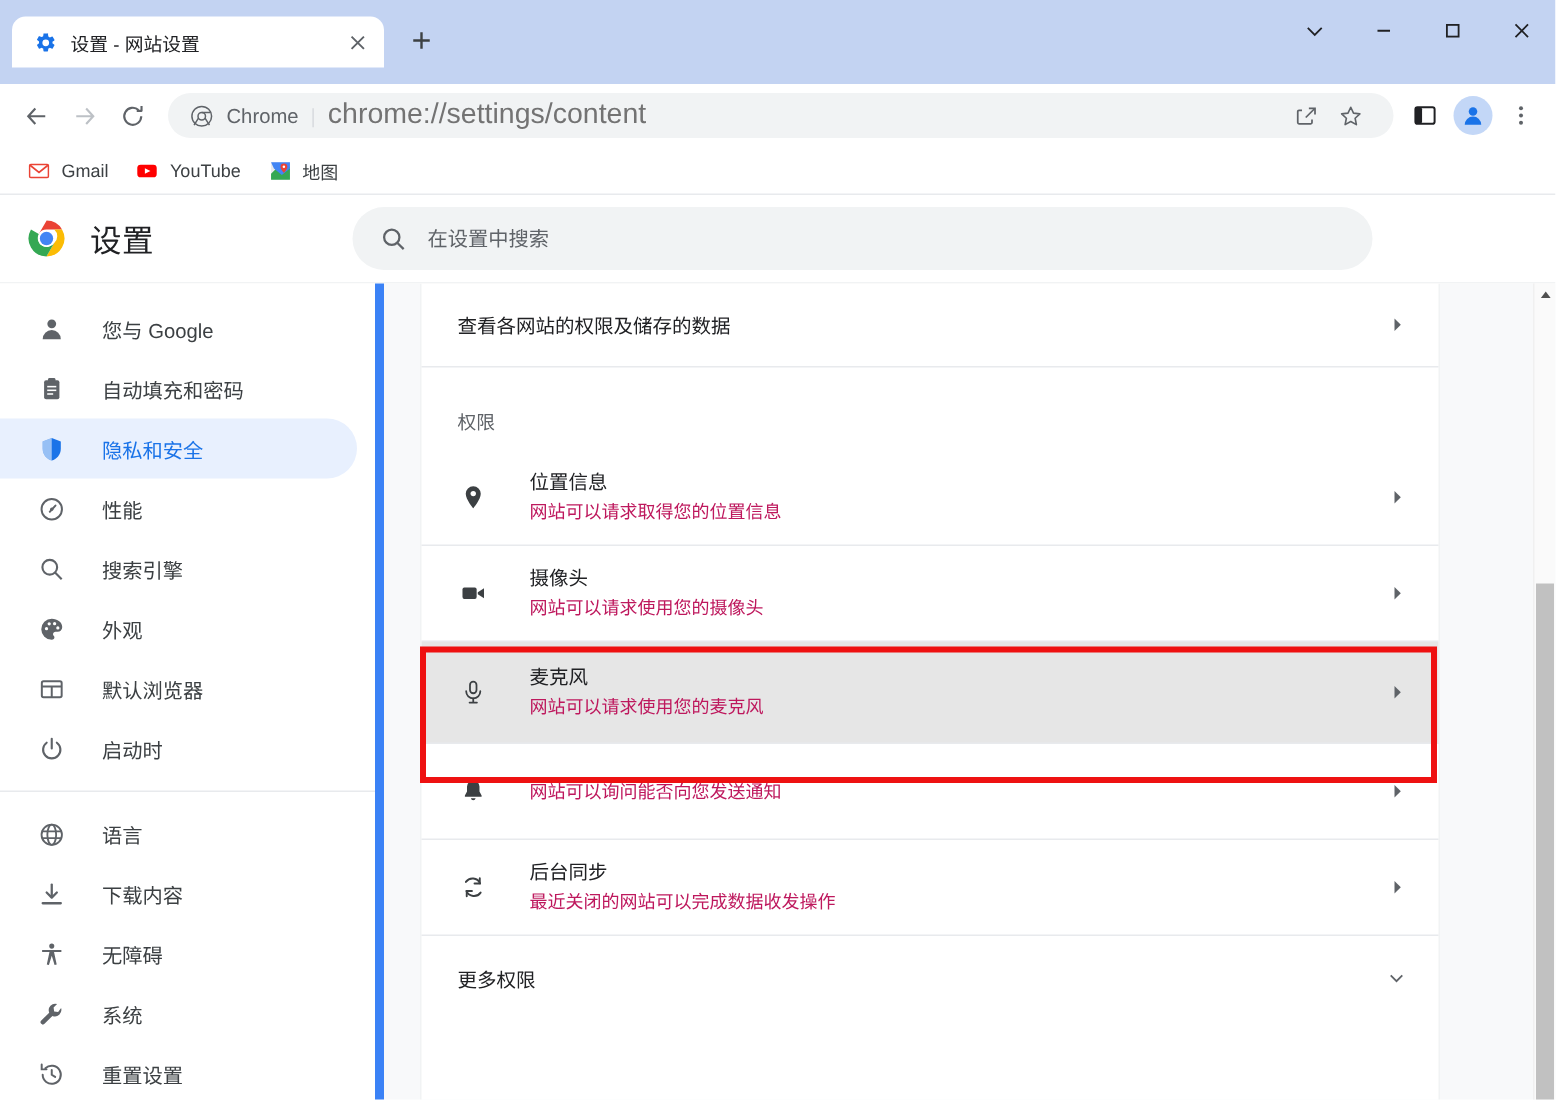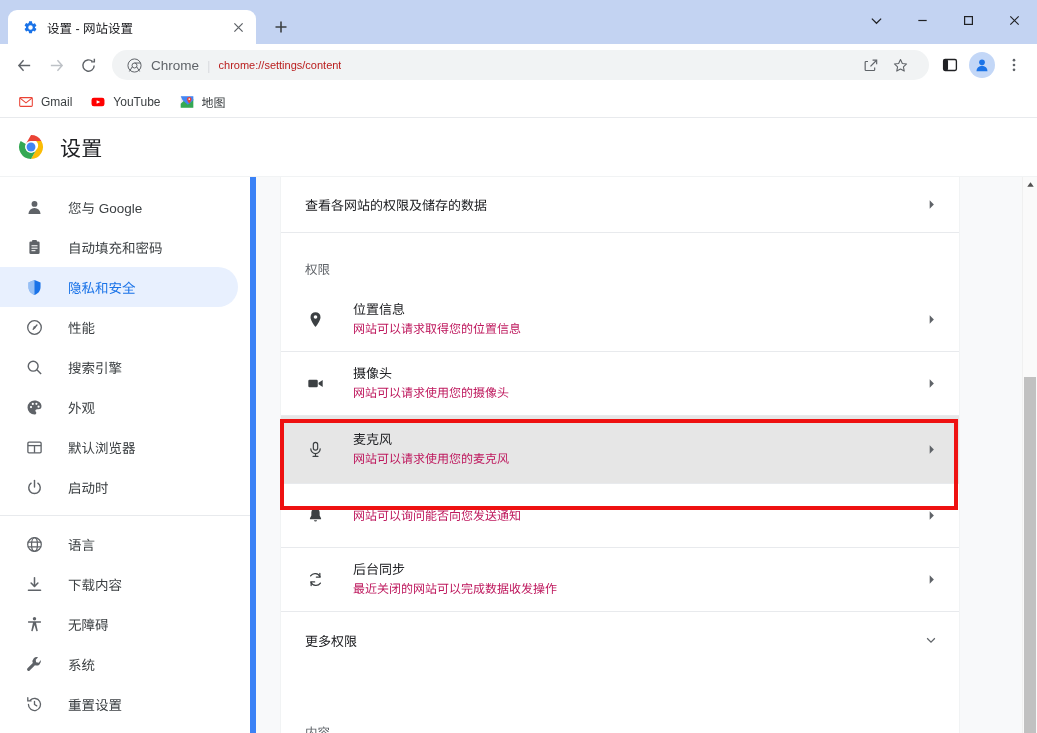--- a/index.html
+++ b/index.html
@@ -7,24 +7,24 @@
   html, body {
     width: 1037px;
     height: 733px;
     overflow: hidden;
     font-family: "Liberation Sans", "DejaVu Sans", sans-serif;
     background: #ffffff;
   }
 
   
   .tabstrip {
-    height: 44px;
+    height: 56px;
     background: #c3d3f2;
     display: flex;
-    align-items: flex-end;
+    align-items: center;
     position: relative;
   }
   .tab {
     margin-left: 8px;
     width: 248px;
     height: 34px;
     background: #ffffff;
     border-radius: 9px 9px 0 0;
     display: flex;
     align-items: center;
@@ -110,22 +110,22 @@
     font-size: 13.5px;
     color: #5f6368;
     white-space: nowrap;
   }
   .omni-sep {
     color: #dadce0;
     margin: 0 8px;
     font-size: 13.5px;
   }
   .omni-url {
-    font-size: 11px;
-    color: #b91c1c;
+    font-size: 19px;
+    color: #737373;
     white-space: nowrap;
     overflow: hidden;
     text-overflow: ellipsis;
   }
   .tb-icon {
     width: 30px; height: 30px;
     display: flex; align-items: center; justify-content: center;
     border-radius: 50%;
     color: #5f6368;
     flex: 0 0 30px;
@@ -517,20 +517,29 @@
     <svg width="26" height="26" viewBox="0 0 48 48">
       <circle cx="24" cy="24" r="22" fill="#ffffff"></circle>
       <path d="M24 2 A22 22 0 0 1 43.1 13 H24 a11 11 0 0 0 -9.52 5.5 Z" fill="#ea4335"></path>
       <path d="M43.1 13 A22 22 0 0 1 24 46 l9.5-16.5 A11 11 0 0 0 33.5 13 Z" fill="#fbbc05"></path>
       <path d="M24 46 A22 22 0 0 1 4.9 13 l9.58 5.5 A11 11 0 0 0 33.5 29.5 Z" fill="#34a853"></path>
       <circle cx="24" cy="24" r="10.3" fill="#ffffff"></circle>
       <circle cx="24" cy="24" r="8.2" fill="#4285f4"></circle>
     </svg>
   </span>
   <span class="settings-title">设置</span>
+  <div class="searchbox">
+    <span class="s-ico">
+      <svg width="17" height="17" viewBox="0 0 18 18" stroke="currentColor" stroke-width="1.6" fill="none">
+        <circle cx="7.6" cy="7.6" r="5.4"></circle>
+        <path d="M11.6 11.6 L16 16"></path>
+      </svg>
+    </span>
+    <input type="text" placeholder="在设置中搜索" style="">
+  </div>
 </div>
 
 <div class="body-split">
 
   <div class="sidebar">
     <div class="side-item">
       <span class="side-ico">
         <svg width="17" height="17" viewBox="0 0 18 18" fill="#5f6368">
           <circle cx="9" cy="5.2" r="3.1"></circle>
           <path d="M2.6 16 a6.4 6.4 0 0 1 12.8 0 Z"></path>

